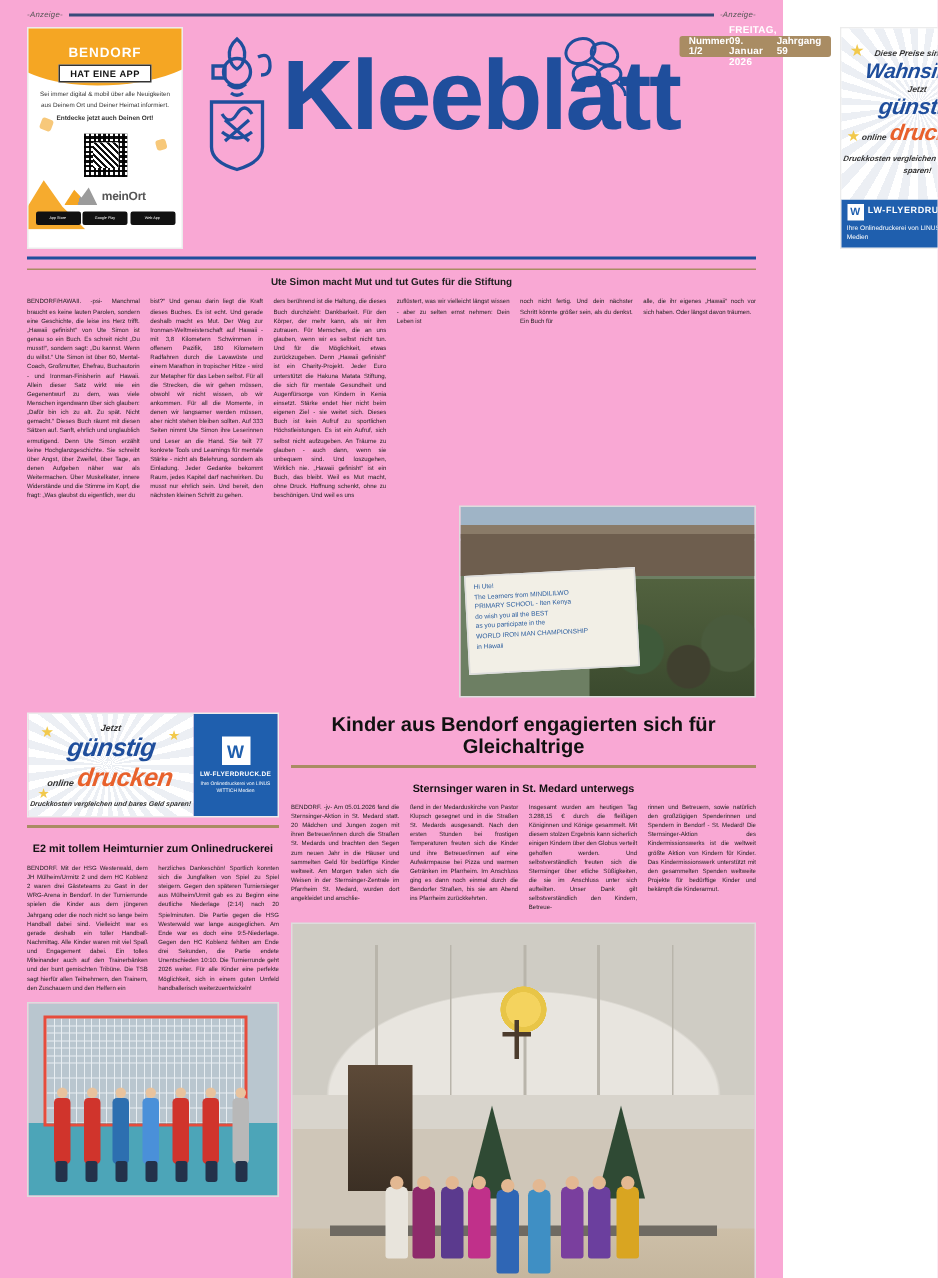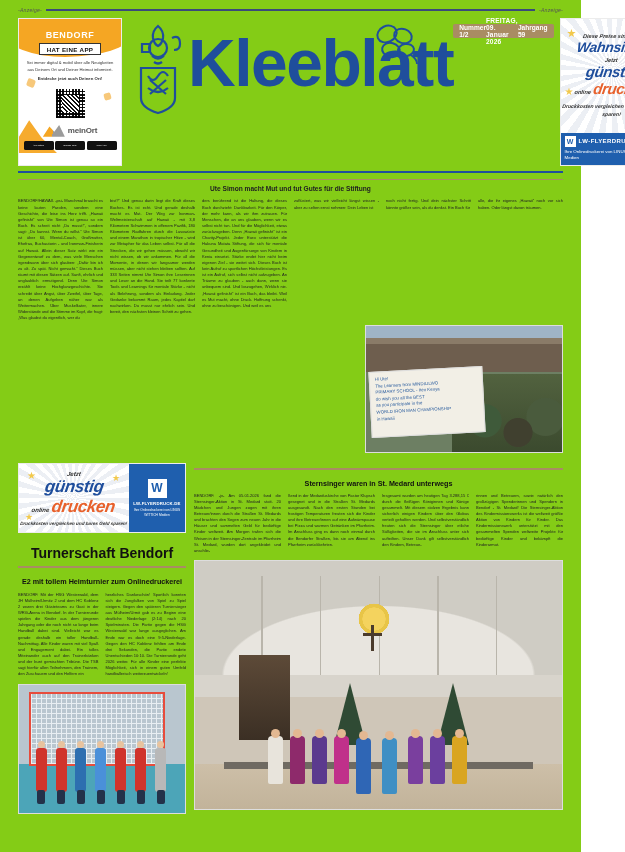--- a/index.html
+++ b/index.html
@@ -2,21 +2,21 @@
 <html><head>
 <meta charset="utf-8">
 <style>
   * { box-sizing: border-box; margin:0; padding:0; }
   html,body {
     width:625px; height:852px;
     background:#ffffff;
     font-family:"Liberation Sans", sans-serif;
     overflow:hidden;
   }
-  .page { position:relative; width:581px; height:852px; background:#84cc16; padding:0 18px; }
+  .page { position:relative; width:522px; height:852px; background:#f9a8d4; padding:0 18px; }
 
   
   .anzeige-row { display:flex; align-items:center; height:16px; padding-top:4px; }
   .anzeige-lbl { font-size:5.2px; font-style:italic; color:#555; letter-spacing:.2px; white-space:nowrap; }
   .anz-rule { flex:1; height:2px; background:#3a4a7a; margin:0 4px; }
 
   
   .masthead { display:flex; gap:6px; height:150px; margin-top:2px; }
   .ad-left, .ad-right { width:104px; flex:0 0 104px; }
 
@@ -359,21 +359,20 @@
           </div>
           <div class="pl7" style="font-size:4.6px;margin-top:4px;">Druckkosten vergleichen und bares Geld sparen!</div>
         </div>
         <div class="pa2-r">
           <span class="w-logo">W</span>
           <span class="pb-url">LW-FLYERDRUCK.DE</span>
           <span class="pb-sub">Ihre Onlinedruckerei von LINUS WITTICH Medien</span>
         </div>
       </div>
 
-      <div class="sec-title">Turnerschaft Bendorf</div>
       <div class="brown-rule" style="margin-top:5px;"></div>
       <div class="sec-sub">E2 mit tollem Heimturnier zum Onlinedruckerei</div>
 
       <div class="cols2">
         <div class="col">
             <p class="body-txt">BENDORF. Mit der HSG Westerwald, dem JH Mülheim/Urmitz 2 und dem HC Koblenz 2 waren drei Gästeteams zu Gast in der WRG-Arena in Bendorf. In der Turnierrunde spielen die Kinder aus dem jüngeren Jahrgang oder die noch nicht so lange beim Handball dabei sind. Vielleicht war es gerade deshalb ein toller Handball-Nachmittag. Alle Kinder waren mit viel Spaß und Engagement dabei. Ein tolles Miteinander auch auf den Trainerbänken und der bunt gemischten Tribüne. Die TSB sagt hierfür allen Teilnehmern, den Trainern, den Zuschauern und den Helfern ein</p>
           </div>
         <div class="col">
             <p class="body-txt">herzliches Dankeschön! Sportlich konnten sich die Jungfalken von Spiel zu Spiel steigern. Gegen den späteren Turniersieger aus Mülheim/Urmit gab es zu Beginn eine deutliche Niederlage (2:14) nach 20 Spielminuten. Die Partie gegen die HSG Westerwald war lange ausgeglichen. Am Ende war es doch eine 9:5-Niederlage. Gegen den HC Koblenz fehlten am Ende drei Sekunden, die Partie endete Unentschieden 10:10. Die Turnierrunde geht 2026 weiter. Für alle Kinder eine perfekte Möglichkeit, sich in einem guten Umfeld handballerisch weiterzuentwickeln!</p>
           </div>
@@ -385,20 +384,21 @@
         <div class="kid" style="left:22%"></div>
         <div class="kid" style="left:34%;background:#2d6fb0"></div>
         <div class="kid" style="left:46%;background:#4a90d9"></div>
         <div class="kid" style="left:58%"></div>
         <div class="kid" style="left:70%"></div>
         <div class="kid" style="left:82%;background:#b8b8b8"></div>
       </div>
     </div>
 
     <div class="mid-right">
+      <div class="head2">Kinder aus Bendorf engagierten sich für Gleichaltrige</div>
       <div class="brown-rule" style="margin-top:5px;"></div>
       <div class="sec-sub">Sternsinger waren in St. Medard unterwegs</div>
 
       <div class="cols4">
         <div class="col">
             <p class="body-txt">BENDORF. -jv- Am 05.01.2026 fand die Sternsinger-Aktion in St. Medard statt. 20 Mädchen und Jungen zogen mit ihren Betreuer/innen durch die Straßen St. Medards und brachten den Segen zum neuen Jahr in die Häuser und sammelten Geld für bedürftige Kinder weltweit.
 Am Morgen trafen sich die Weisen in der Sternsinger-Zentrale im Pfarrheim St. Medard, wurden dort angekleidet und anschlie-</p>
           </div>
         <div class="col">
             <p class="body-txt">ßend in der Medarduskirche von Pastor Klupsch gesegnet und in die Straßen St. Medards ausgesandt.

